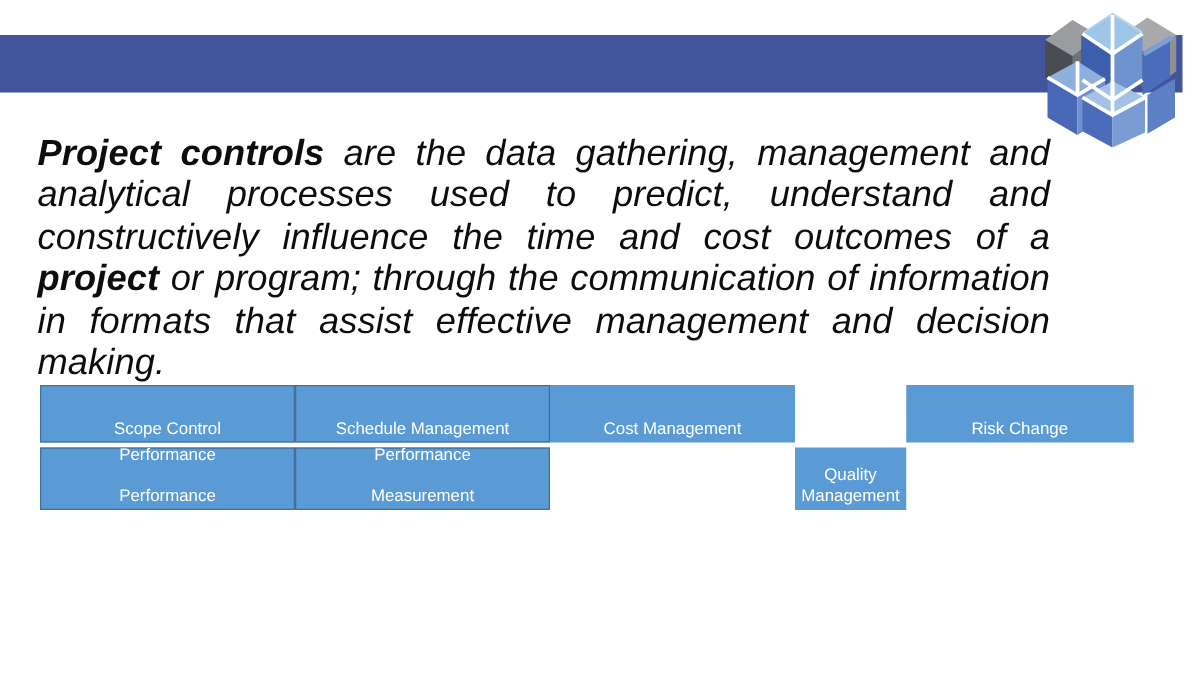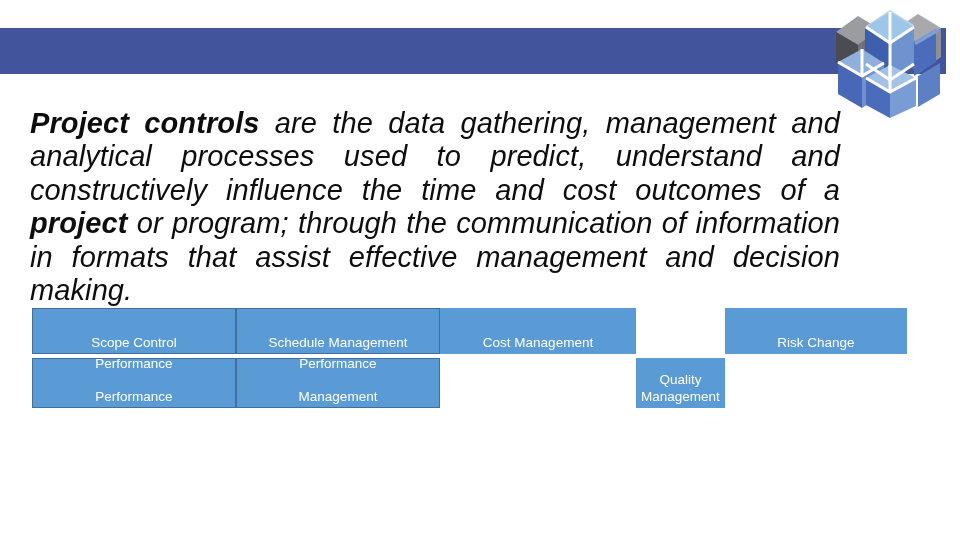--- a/index.html
+++ b/index.html
@@ -207,21 +207,21 @@
     <div class="cell bordered">
       <span>
         <span>Performance</span><br>
         <span>Performance</span>
       </span>
     </div>
     <div class="gap"></div>
     <div class="cell bordered">
       <span>
         <span>Performance</span><br>
-        <span>Management</span>
+        <span>Measurement</span>
       </span>
     </div>
     <div class="gap"></div>
     <div class="gap"></div>
     <div class="cell borderless">
       <span>Quality Management</span>
     </div>
 
   </div>
 

